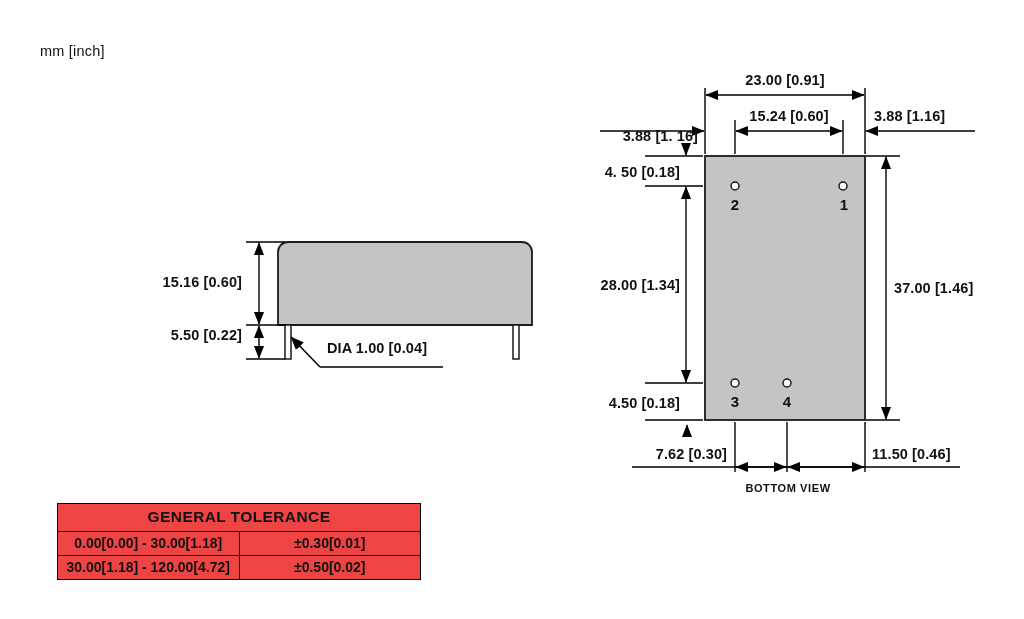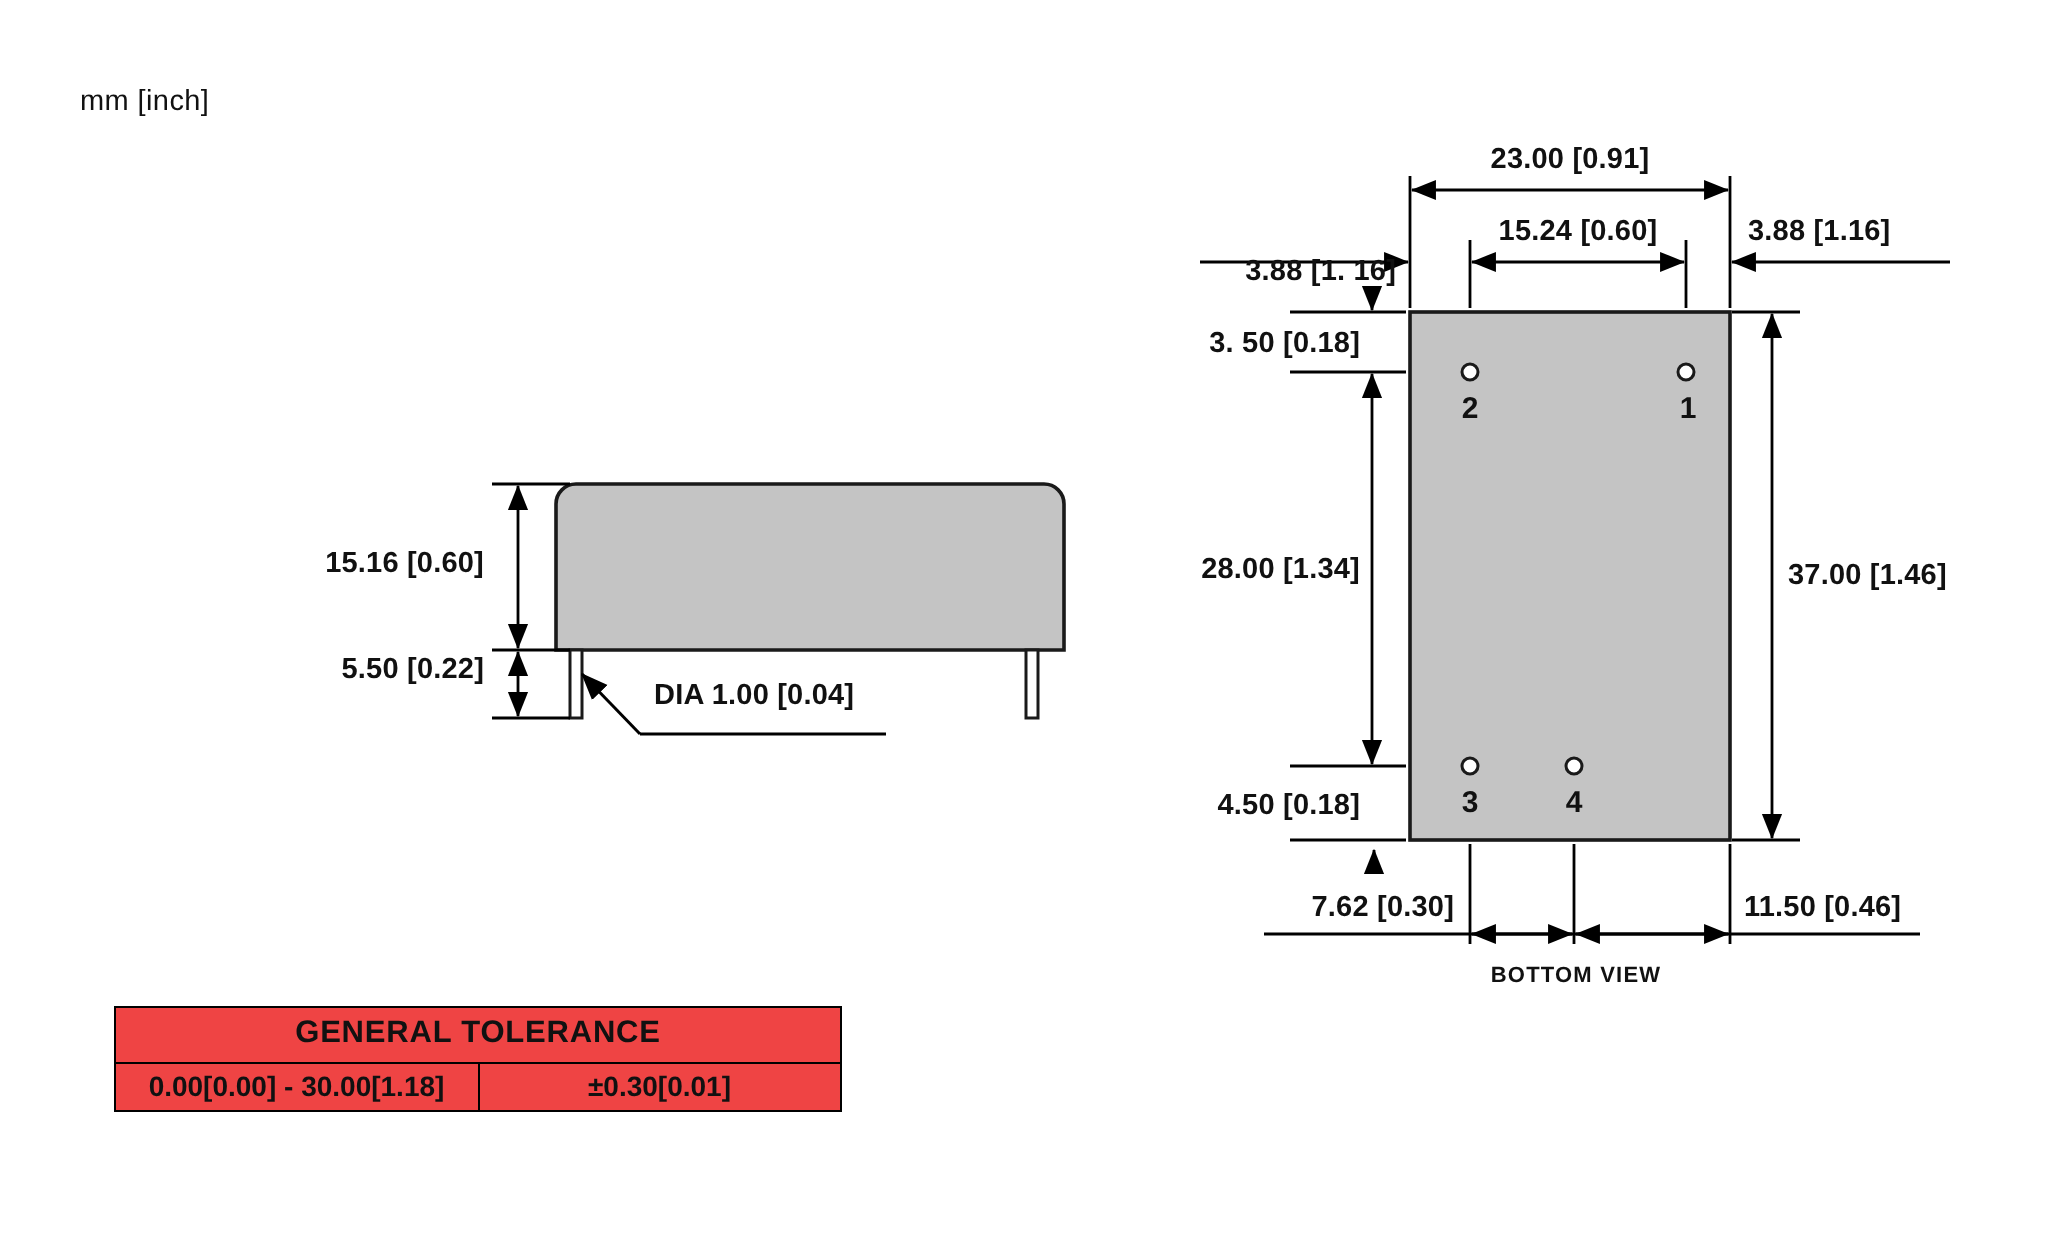--- a/index.html
+++ b/index.html
@@ -183,21 +183,21 @@
   <div class="lbl" style="left:327px; top:341px;">DIA 1.00 [0.04]</div>
 
   <div class="lbl center" style="left:785px; top:73px;">23.00 [0.91]</div>
 
   <div class="lbl center" style="left:789px; top:109px;">15.24 [0.60]</div>
 
   <div class="lbl right" style="left:698px; top:109px;margin-top:20px;">3.88 [1. 16]</div>
 
   <div class="lbl" style="left:874px; top:109px;">3.88 [1.16]</div>
 
-  <div class="lbl right" style="left:680px; top:165px;">3. 50 [0.18]</div>
+  <div class="lbl right" style="left:680px; top:165px;">4. 50 [0.18]</div>
 
   <div class="lbl right" style="left:680px; top:278px;">28.00 [1.34]</div>
 
   <div class="lbl right" style="left:680px; top:396px;">4.50 [0.18]</div>
 
   <div class="lbl" style="left:894px; top:281px;">37.00 [1.46]</div>
 
   <div class="lbl right" style="left:727px; top:447px;">7.62 [0.30]</div>
 
   <div class="lbl" style="left:872px; top:447px;">11.50 [0.46]</div>
@@ -213,16 +213,20 @@
     <thead>
       <tr>
         <th colspan="2">GENERAL TOLERANCE</th>
       </tr>
     </thead>
     <tbody>
       <tr>
         <td class="range">0.00[0.00] - 30.00[1.18]</td>
         <td class="value">±0.30[0.01]</td>
       </tr>
+      <tr>
+        <td class="range">30.00[1.18] - 120.00[4.72]</td>
+        <td class="value">±0.50[0.02]</td>
+      </tr>
     </tbody>
   </table>
 
 </div>
 
 </body></html>

